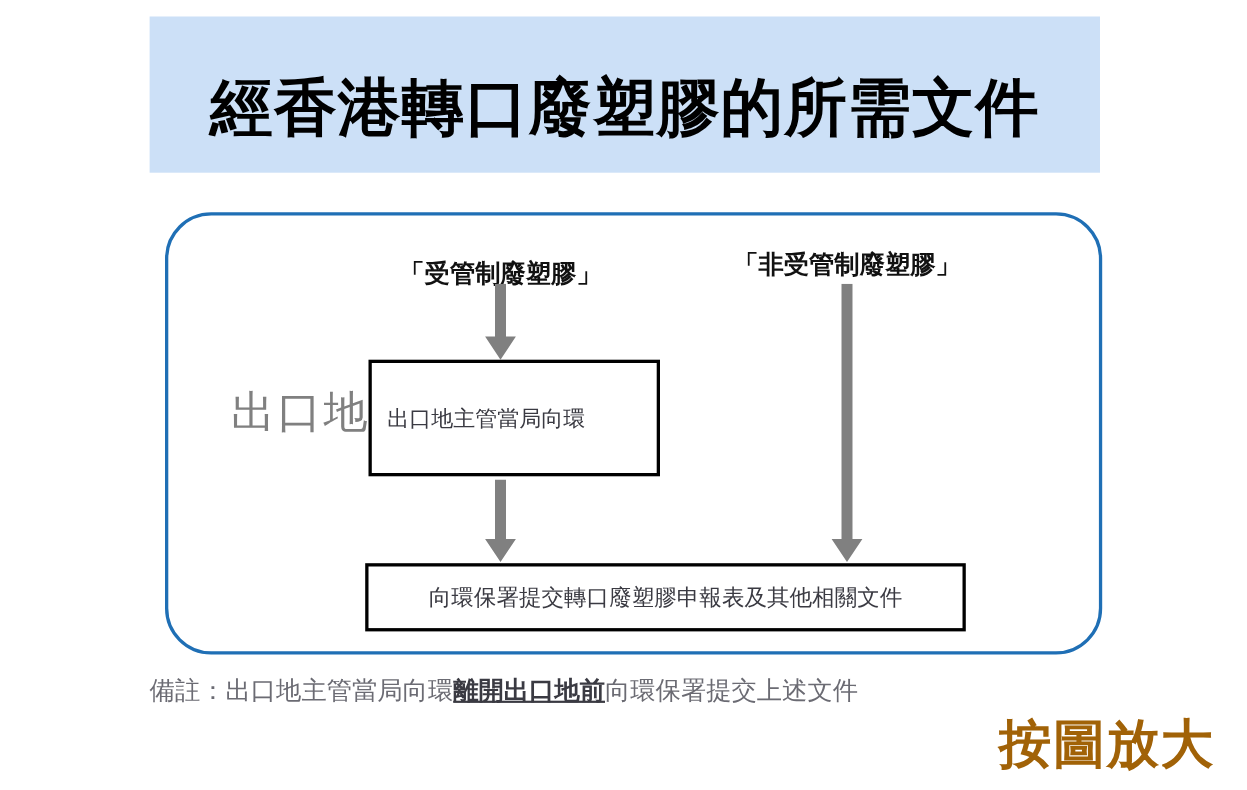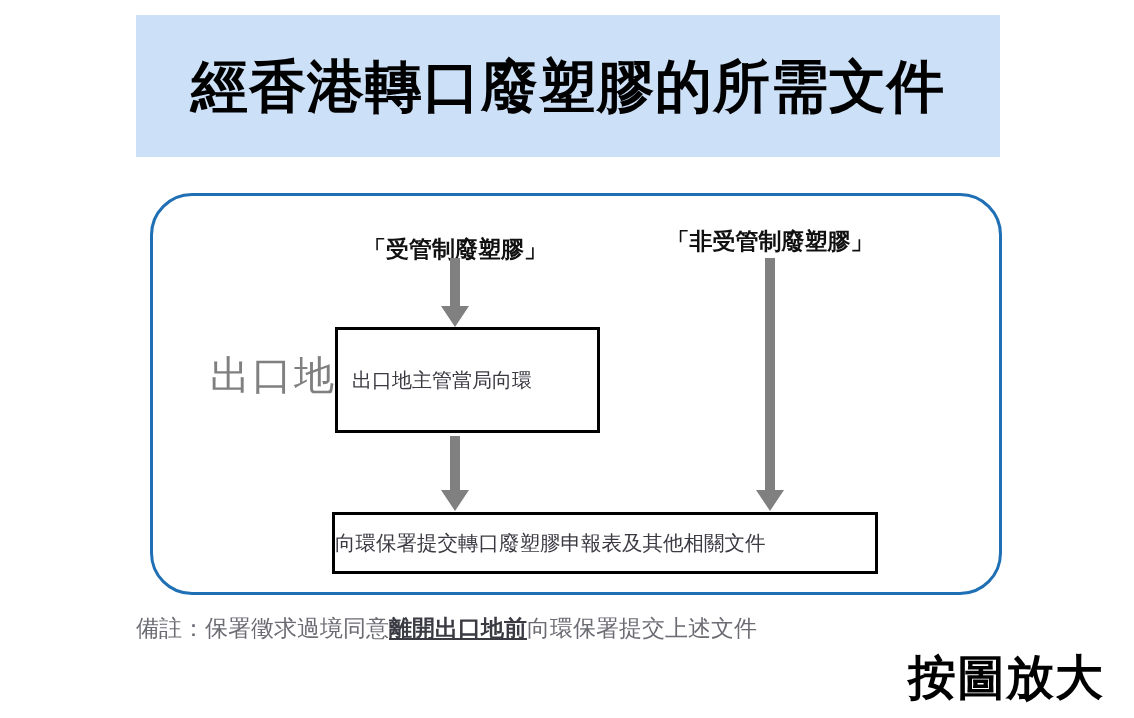--- a/index.html
+++ b/index.html
@@ -22,21 +22,21 @@
     position: absolute;
     left: 136px;
     top: 15px;
     width: 864px;
     height: 142px;
     background: #cce0f7;
   }
   #title-text {
     position: absolute;
     left: 0;
-    top: 0;
+    top: 12px;
     width: 100%;
     height: 100%;
     display: flex;
     align-items: center;
     justify-content: center;
     font-family: "DejaVu Sans", "Liberation Sans", sans-serif;
     font-weight: bold;
     font-size: 57px;
     letter-spacing: 1px;
     color: #000000;
@@ -127,21 +127,21 @@
     line-height: 1.65;
   }
   #box-transit-consent .box-text {
     width: 100%;
   }
   #box-submit-documents {
     left: 332px;
     top: 512px;
     width: 546px;
     height: 62px;
-    justify-content: flex-start;
+    justify-content: center;
     font-size: 20.5px;
     line-height: 1.2;
     white-space: nowrap;
   }
 
   
   #footnote {
     position: absolute;
     left: 136px;
     top: 614px;
@@ -159,21 +159,21 @@
   }
 
   
   #zoom-hint {
     position: absolute;
     left: 908px;
     top: 653px;
     font-family: "DejaVu Serif", "Liberation Serif", serif;
     font-weight: bold;
     font-size: 48px;
-    color: #000000;
+    color: #a16207;
     letter-spacing: 1px;
     line-height: 1;
     white-space: nowrap;
   }
 </style>
 </head>
 <body>
 
 <div id="title-banner">
   <div id="title-text">經香港轉口廢塑膠的所需文件</div>
@@ -209,16 +209,16 @@
   <div class="box-text">
     <div>出口地主管當局向環</div>
   </div>
 </div>
 
 <div class="process-box" id="box-submit-documents">
   <span>向環保署提交轉口廢塑膠申報表及其他相關文件</span>
 </div>
 
 <div id="footnote">
-  <span>備註：保署徵求過境同意</span><span class="emphasis">離開出口地前</span><span>向環保署提交上述文件</span>
+  <span>備註：出口地主管當局向環</span><span class="emphasis">離開出口地前</span><span>向環保署提交上述文件</span>
 </div>
 
 <div id="zoom-hint">按圖放大</div>
 
 </body></html>

